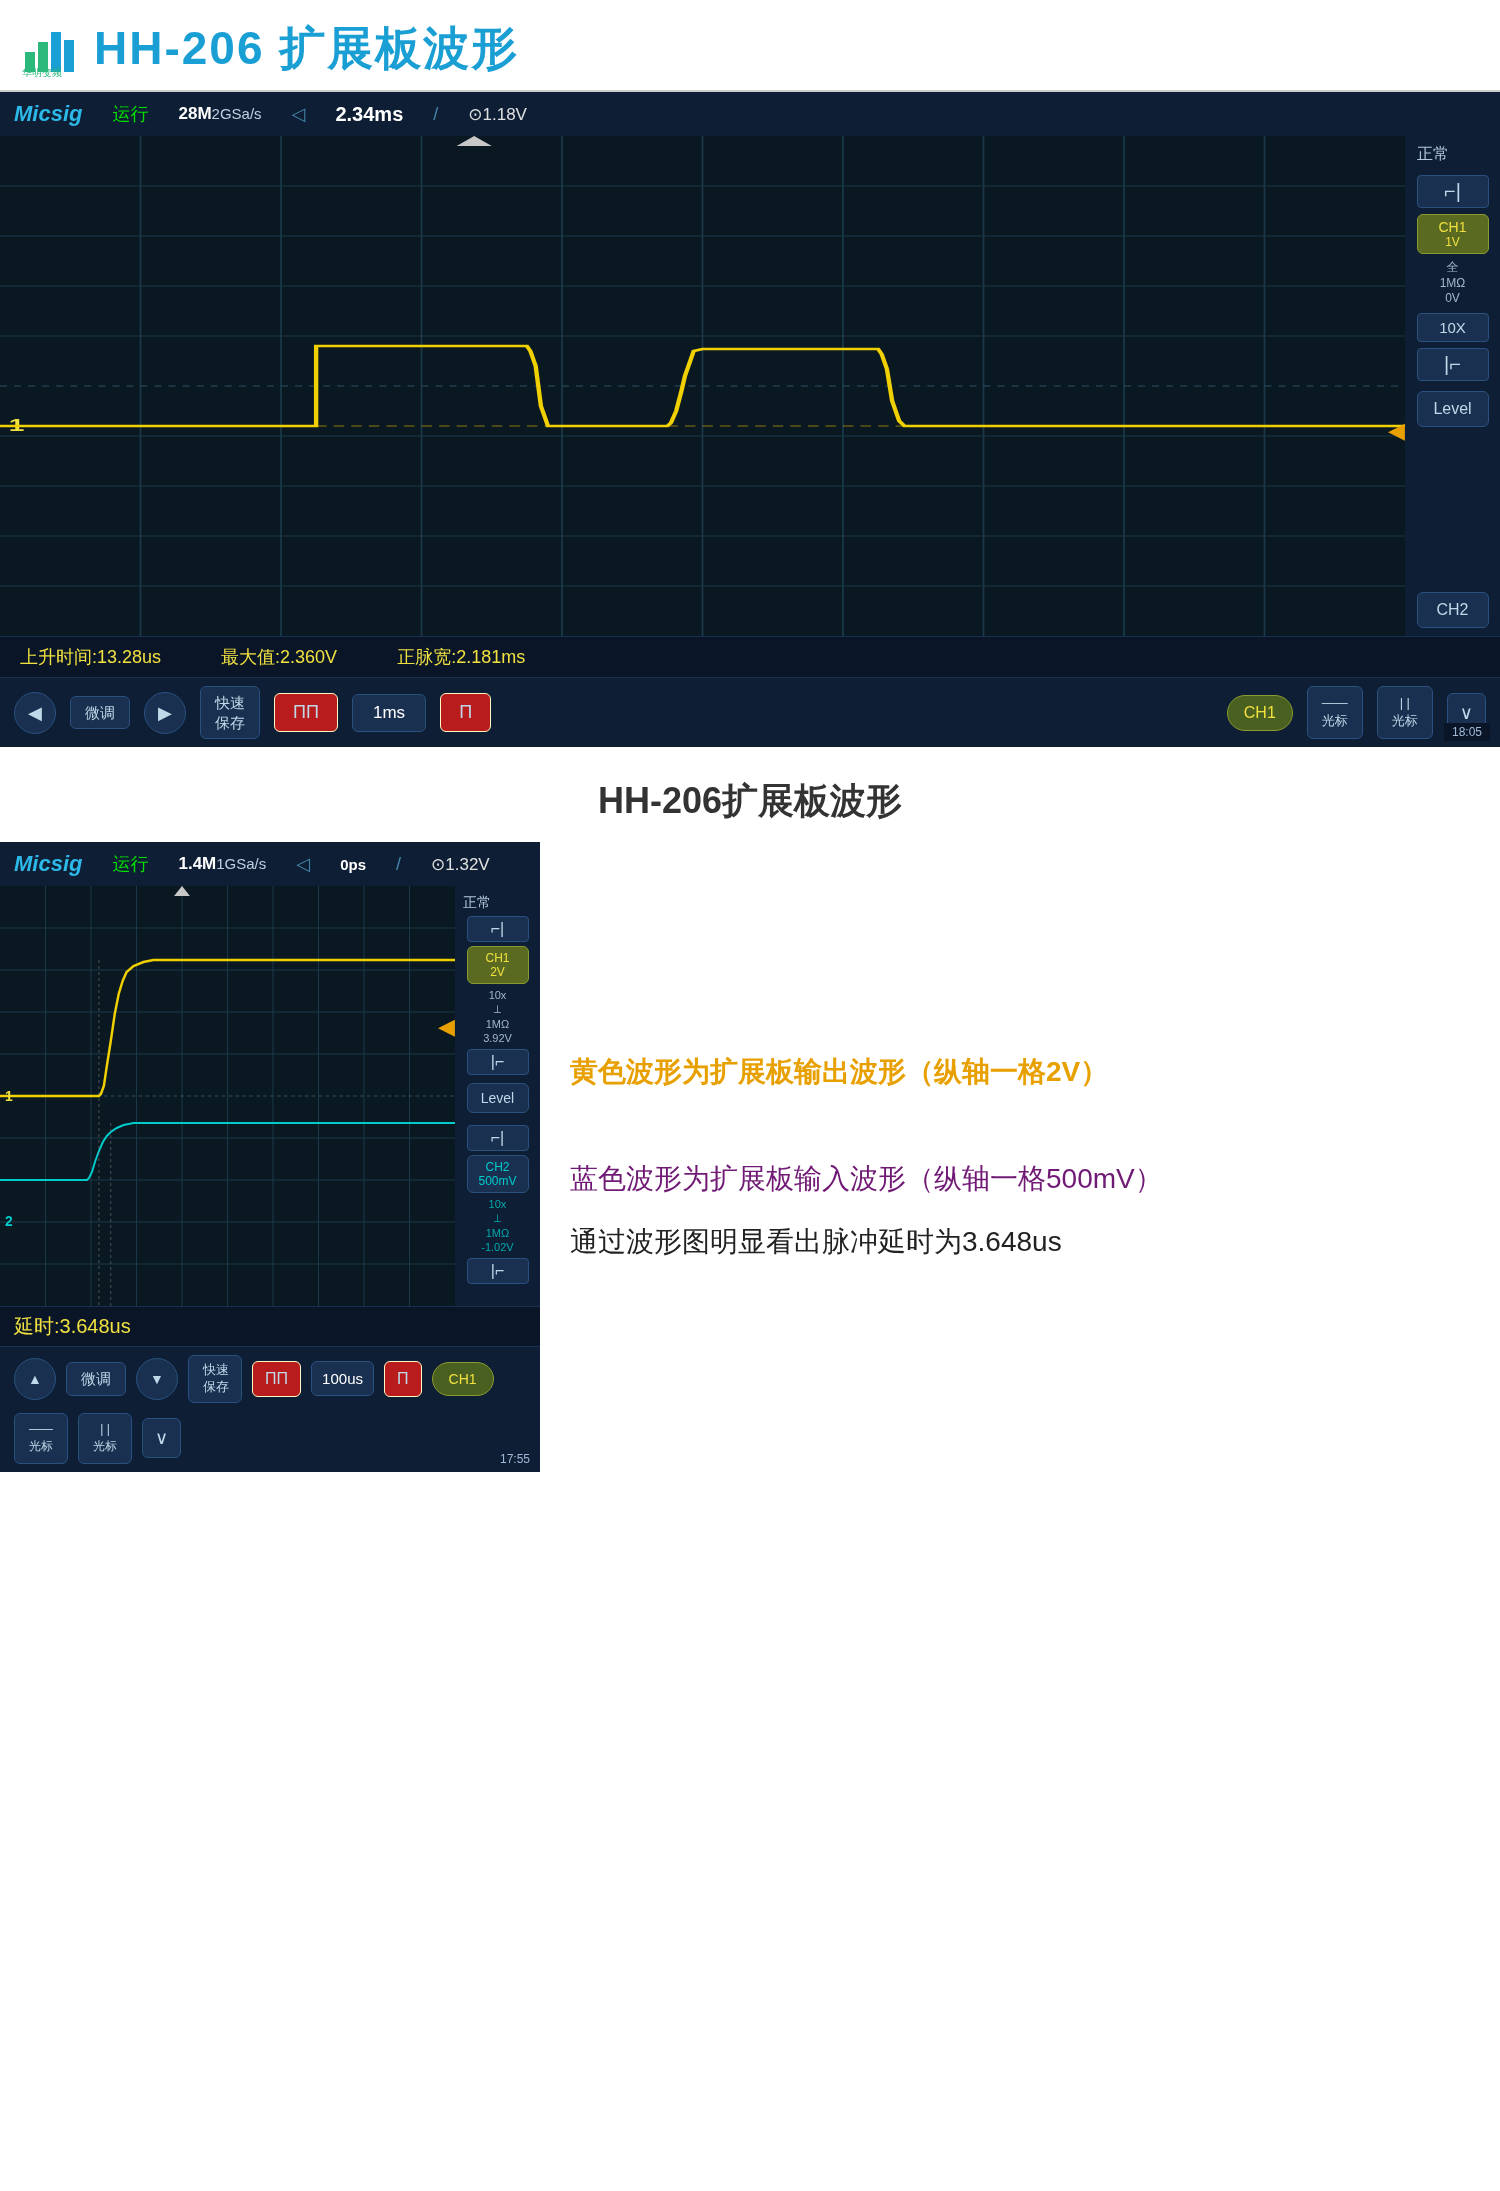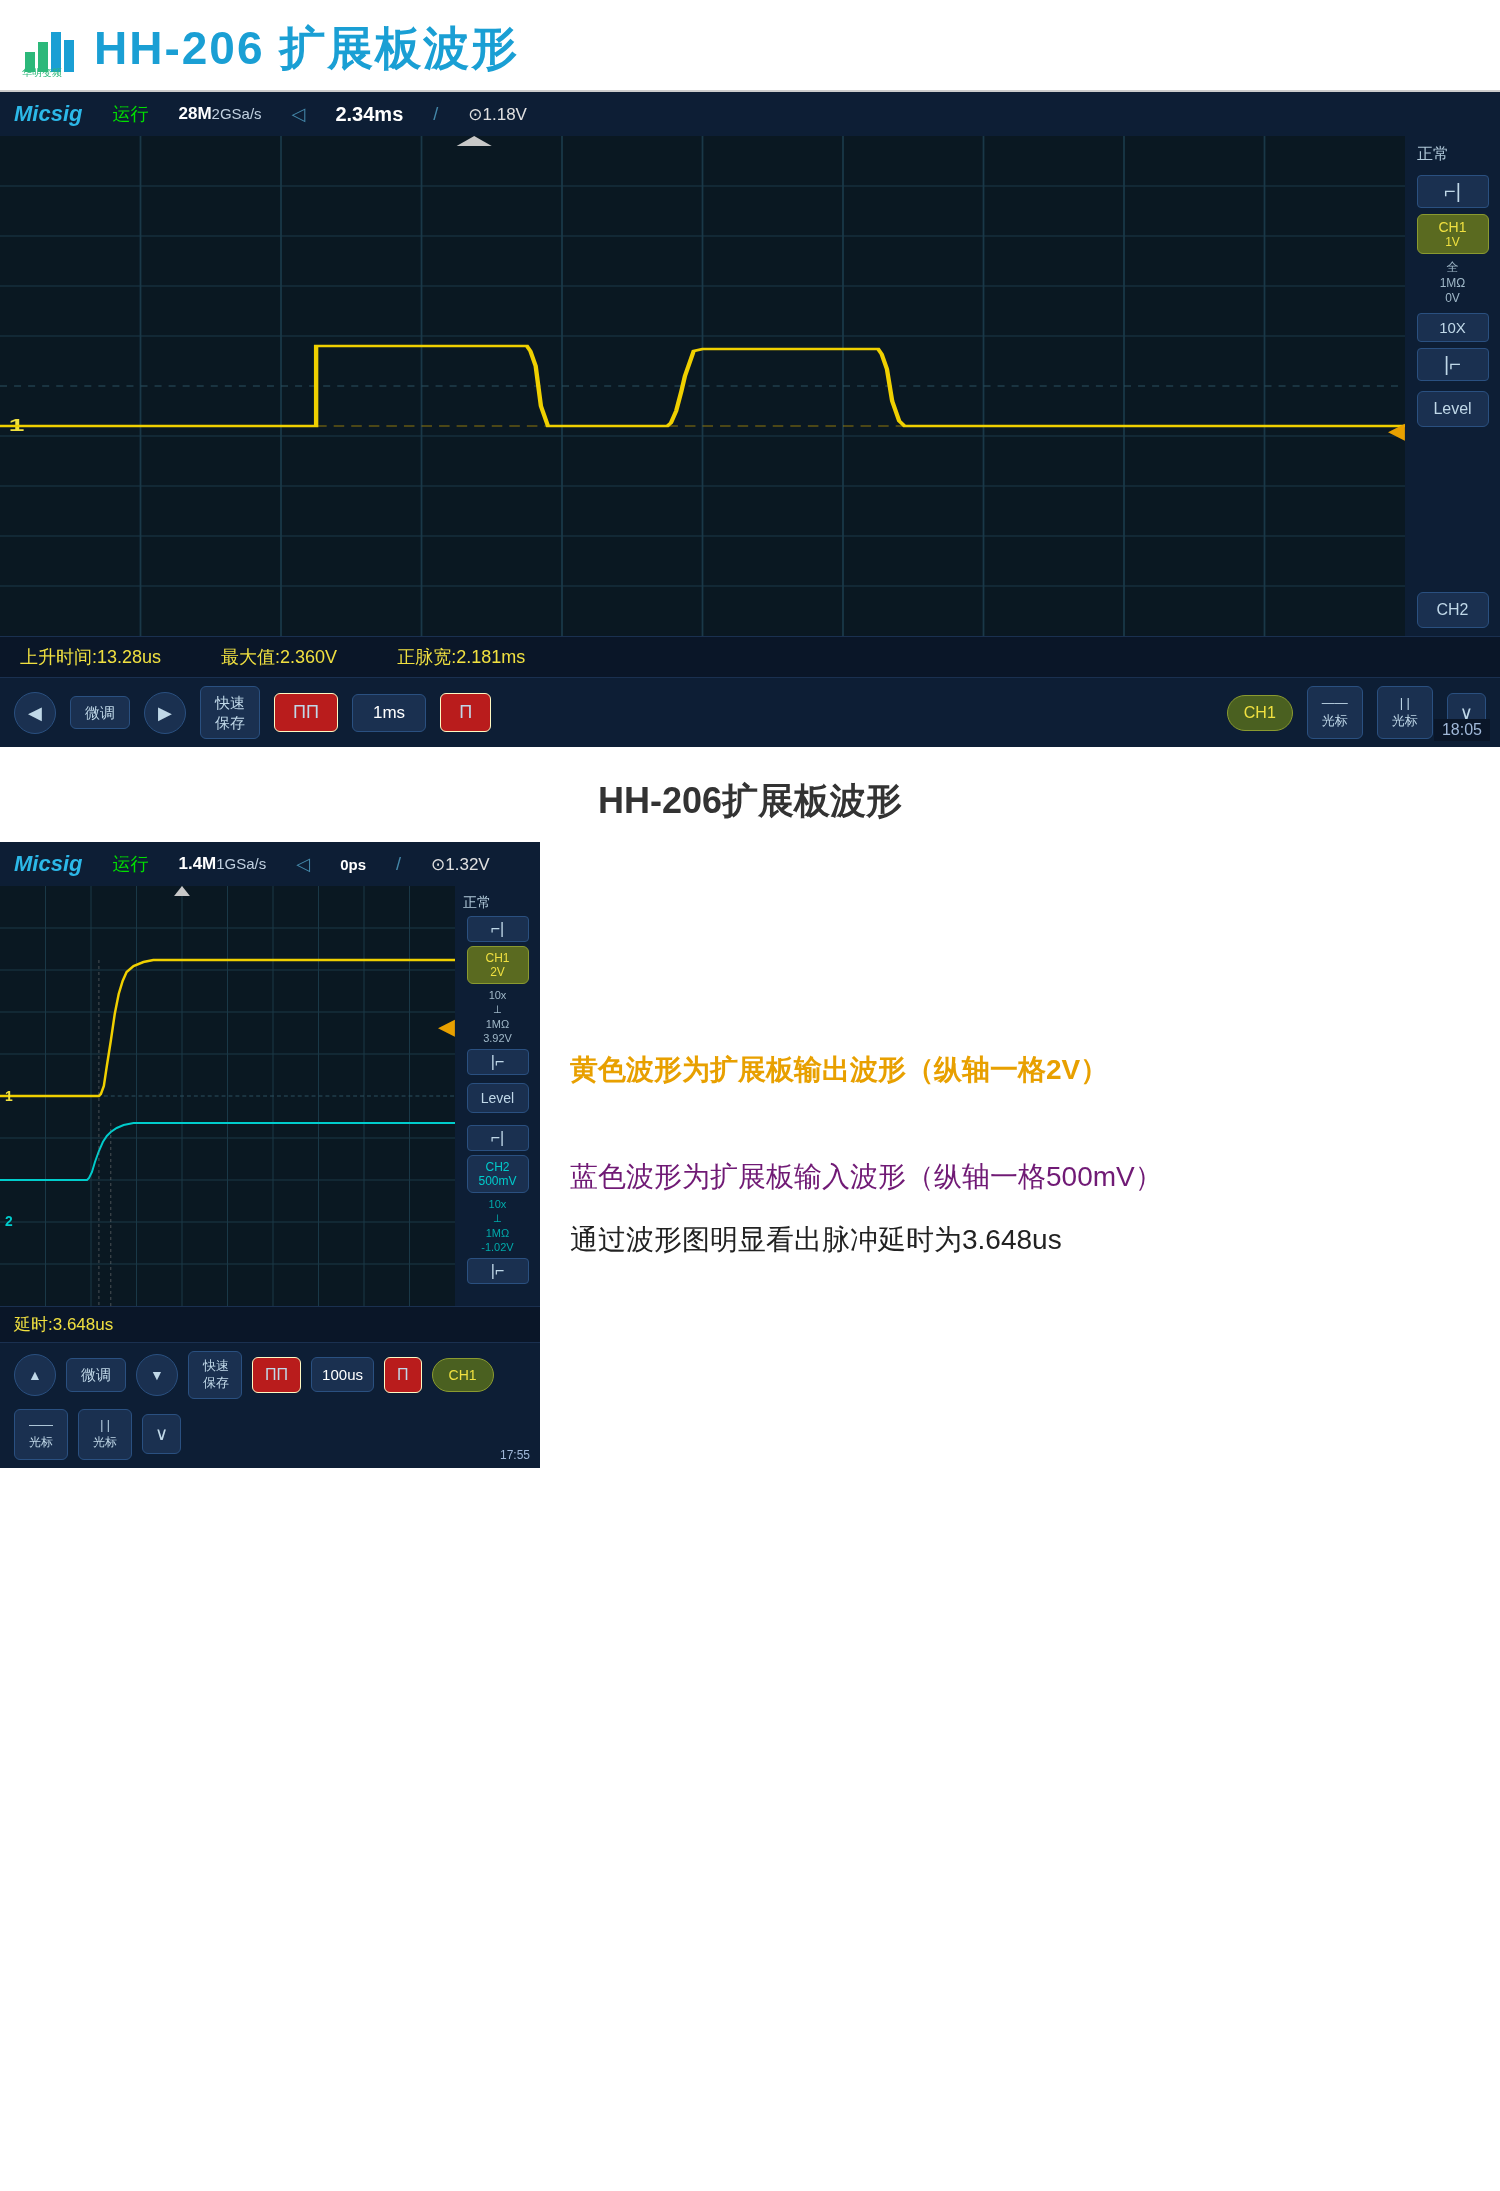--- a/index.html
+++ b/index.html
@@ -267,21 +267,21 @@
       border: 1px solid #2a5080;
       border-radius: 6px;
       padding: 8px 12px;
       color: #c0d8e8;
       font-size: 18px;
       cursor: pointer;
     }
     .time-badge {
       background: #0a1628;
       color: #a0b8d8;
-      font-size: 16px;
+      font-size: 12px;
       padding: 2px 8px;
       position: absolute;
       right: 10px;
       bottom: 6px;
     }
 
     
     .section-title {
       text-align: center;
       font-size: 36px;
@@ -590,21 +590,21 @@
           <span>⟂</span>
           <span>1MΩ</span>
           <span>-1.02V</span>
         </div>
 
         <div class="btn-square" style="font-size:16px; width:62px; padding:3px;">|⌐</div>
       </div>
     </div>
 
     <div class="scope-measurements" style="padding: 6px 14px;">
-      <span class="meas-item" style="font-size:17px;">延时:3.648us</span>
+      <span class="meas-item" style="font-size:20px;">延时:3.648us</span>
     </div>
 
     <div class="scope-controls" style="position:relative; flex-wrap:wrap; gap:10px;">
       <div class="ctrl-btn" style="font-size:14px;">▲</div>
       <div class="ctrl-btn-rect">微调</div>
       <div class="ctrl-btn" style="font-size:14px;">▼</div>
       <div class="ctrl-btn-rect" style="width:54px; font-size:13px;">
         <span style="white-space:pre;">快速
 保存</span>
       </div>

